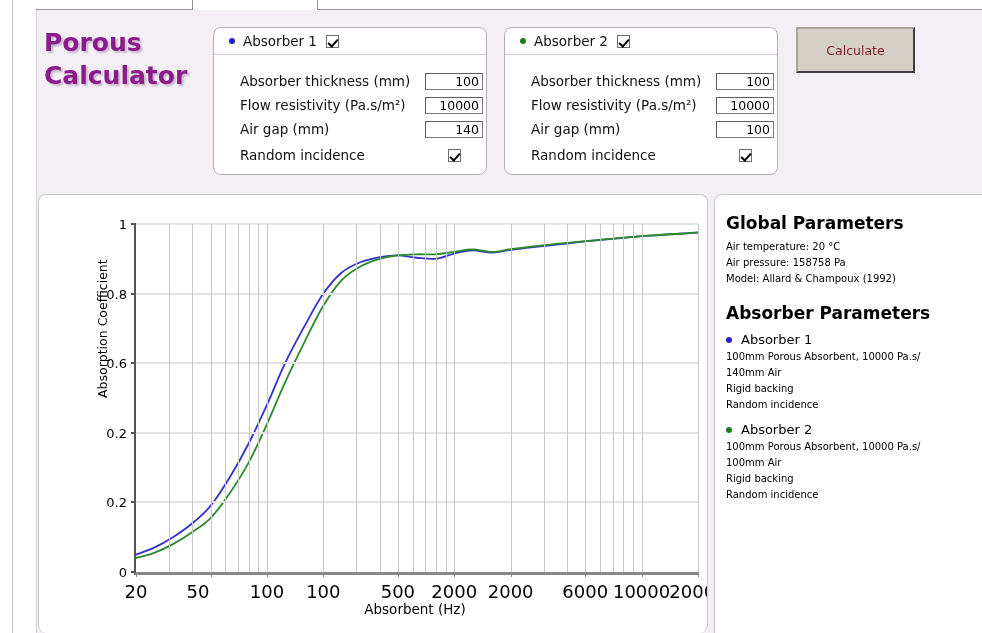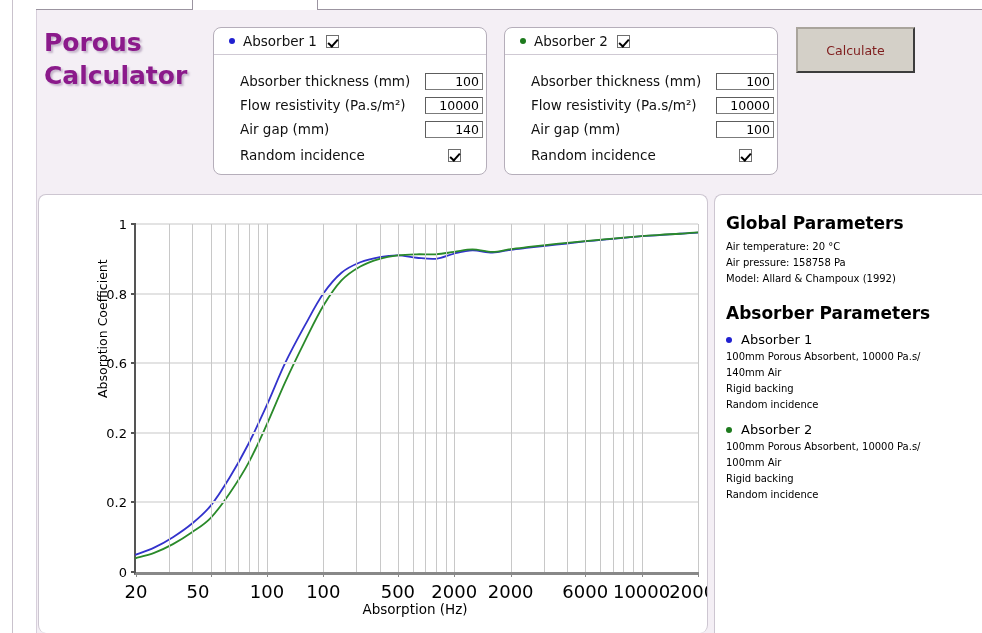--- a/index.html
+++ b/index.html
@@ -385,21 +385,21 @@
           <span class="chk"></span>
         </span>
       </div>
     </div>
   </div>
 
   <div class="calc-button" style="color: #7f1d1d; background: rgb(212, 208, 200);">Calculate</div>
 
   <div class="chart-panel">
     <div class="y-axis-title">Absorption Coefficient</div>
-    <div class="x-axis-title">Absorption (Hz)</div>
+    <div class="x-axis-title">Absorbent (Hz)</div>
     <div class="plot-area" id="plot-area">
       <svg class="plot-svg" id="plot-svg" width="562" height="348" viewBox="0 0 562 348">
           <path d="M 0.00 330.60 C 3.03 329.44, 11.99 326.54, 18.15 323.64 C 24.31 320.74, 30.58 317.26, 36.96 313.20 C 43.33 309.14, 50.13 304.50, 56.39 299.28 C 62.66 294.06, 68.39 289.42, 74.55 281.88 C 80.71 274.34, 86.98 264.48, 93.35 254.04 C 99.72 243.60, 106.52 231.42, 112.79 219.24 C 119.05 207.06, 124.89 194.30, 130.94 180.96 C 136.99 167.62, 142.72 152.54, 149.09 139.20 C 155.47 125.86, 162.81 112.52, 169.18 100.92 C 175.55 89.32, 181.28 78.30, 187.33 69.60 C 193.38 60.90, 199.33 53.94, 205.49 48.72 C 211.65 43.50, 217.92 40.89, 224.29 38.28 C 230.66 35.67, 237.46 34.22, 243.73 33.06 C 249.99 31.90, 255.72 31.20, 261.88 31.32 C 268.04 31.44, 274.31 33.18, 280.68 33.76 C 287.06 34.34, 293.85 35.50, 300.12 34.80 C 306.38 34.10, 312.22 30.97, 318.27 29.58 C 324.33 28.19, 330.06 26.62, 336.43 26.45 C 342.80 26.27, 350.14 28.65, 356.51 28.54 C 362.89 28.42, 368.62 26.56, 374.67 25.75 C 380.72 24.94, 386.66 24.36, 392.82 23.66 C 398.98 22.97, 405.25 22.27, 411.62 21.58 C 418.00 20.88, 424.79 20.18, 431.06 19.49 C 437.32 18.79, 443.05 18.04, 449.21 17.40 C 455.37 16.76, 461.64 16.24, 468.02 15.66 C 474.39 15.08, 481.19 14.50, 487.45 13.92 C 493.72 13.34, 499.56 12.64, 505.61 12.18 C 511.66 11.72, 517.39 11.54, 523.76 11.14 C 530.13 10.73, 537.47 10.15, 543.85 9.74 C 550.22 9.34, 558.97 8.87, 562.00 8.70" fill="none" stroke="#3333cc" stroke-width="1.8" stroke-linejoin="round" stroke-linecap="round"></path>
           <path d="M 0.00 334.08 C 3.03 333.21, 11.99 331.18, 18.15 328.86 C 24.31 326.54, 30.58 323.64, 36.96 320.16 C 43.33 316.68, 50.13 312.33, 56.39 307.98 C 62.66 303.63, 68.39 300.44, 74.55 294.06 C 80.71 287.68, 86.98 278.98, 93.35 269.70 C 99.72 260.42, 106.52 249.98, 112.79 238.38 C 119.05 226.78, 124.89 213.44, 130.94 200.10 C 136.99 186.76, 142.72 172.26, 149.09 158.34 C 155.47 144.42, 162.81 129.34, 169.18 116.58 C 175.55 103.82, 181.28 91.81, 187.33 81.78 C 193.38 71.75, 199.33 62.93, 205.49 56.38 C 211.65 49.82, 217.92 46.05, 224.29 42.46 C 230.66 38.86, 237.46 36.66, 243.73 34.80 C 249.99 32.94, 255.72 32.07, 261.88 31.32 C 268.04 30.57, 274.31 30.45, 280.68 30.28 C 287.06 30.10, 293.85 30.68, 300.12 30.28 C 306.38 29.87, 312.22 28.65, 318.27 27.84 C 324.33 27.03, 330.06 25.40, 336.43 25.40 C 342.80 25.40, 350.14 27.90, 356.51 27.84 C 362.89 27.78, 368.62 25.87, 374.67 25.06 C 380.72 24.24, 386.66 23.66, 392.82 22.97 C 398.98 22.27, 405.25 21.58, 411.62 20.88 C 418.00 20.18, 424.79 19.43, 431.06 18.79 C 437.32 18.15, 443.05 17.63, 449.21 17.05 C 455.37 16.47, 461.64 15.89, 468.02 15.31 C 474.39 14.73, 481.19 14.09, 487.45 13.57 C 493.72 13.05, 499.56 12.64, 505.61 12.18 C 511.66 11.72, 517.39 11.19, 523.76 10.79 C 530.13 10.38, 537.47 10.15, 543.85 9.74 C 550.22 9.34, 558.97 8.58, 562.00 8.35" fill="none" stroke="#2a8a2a" stroke-width="1.8" stroke-linejoin="round" stroke-linecap="round"></path>
         </svg>
     <div class="ytick-mark" style="top: 348px;"></div>
         <div class="ytick-label" style="top: 348px;">0</div>
         <div class="gridline-h" style="top: 277.4px;"></div>
         <div class="ytick-mark" style="top: 278.4px;"></div>
         <div class="ytick-label" style="top: 278.4px;">0.2</div>

